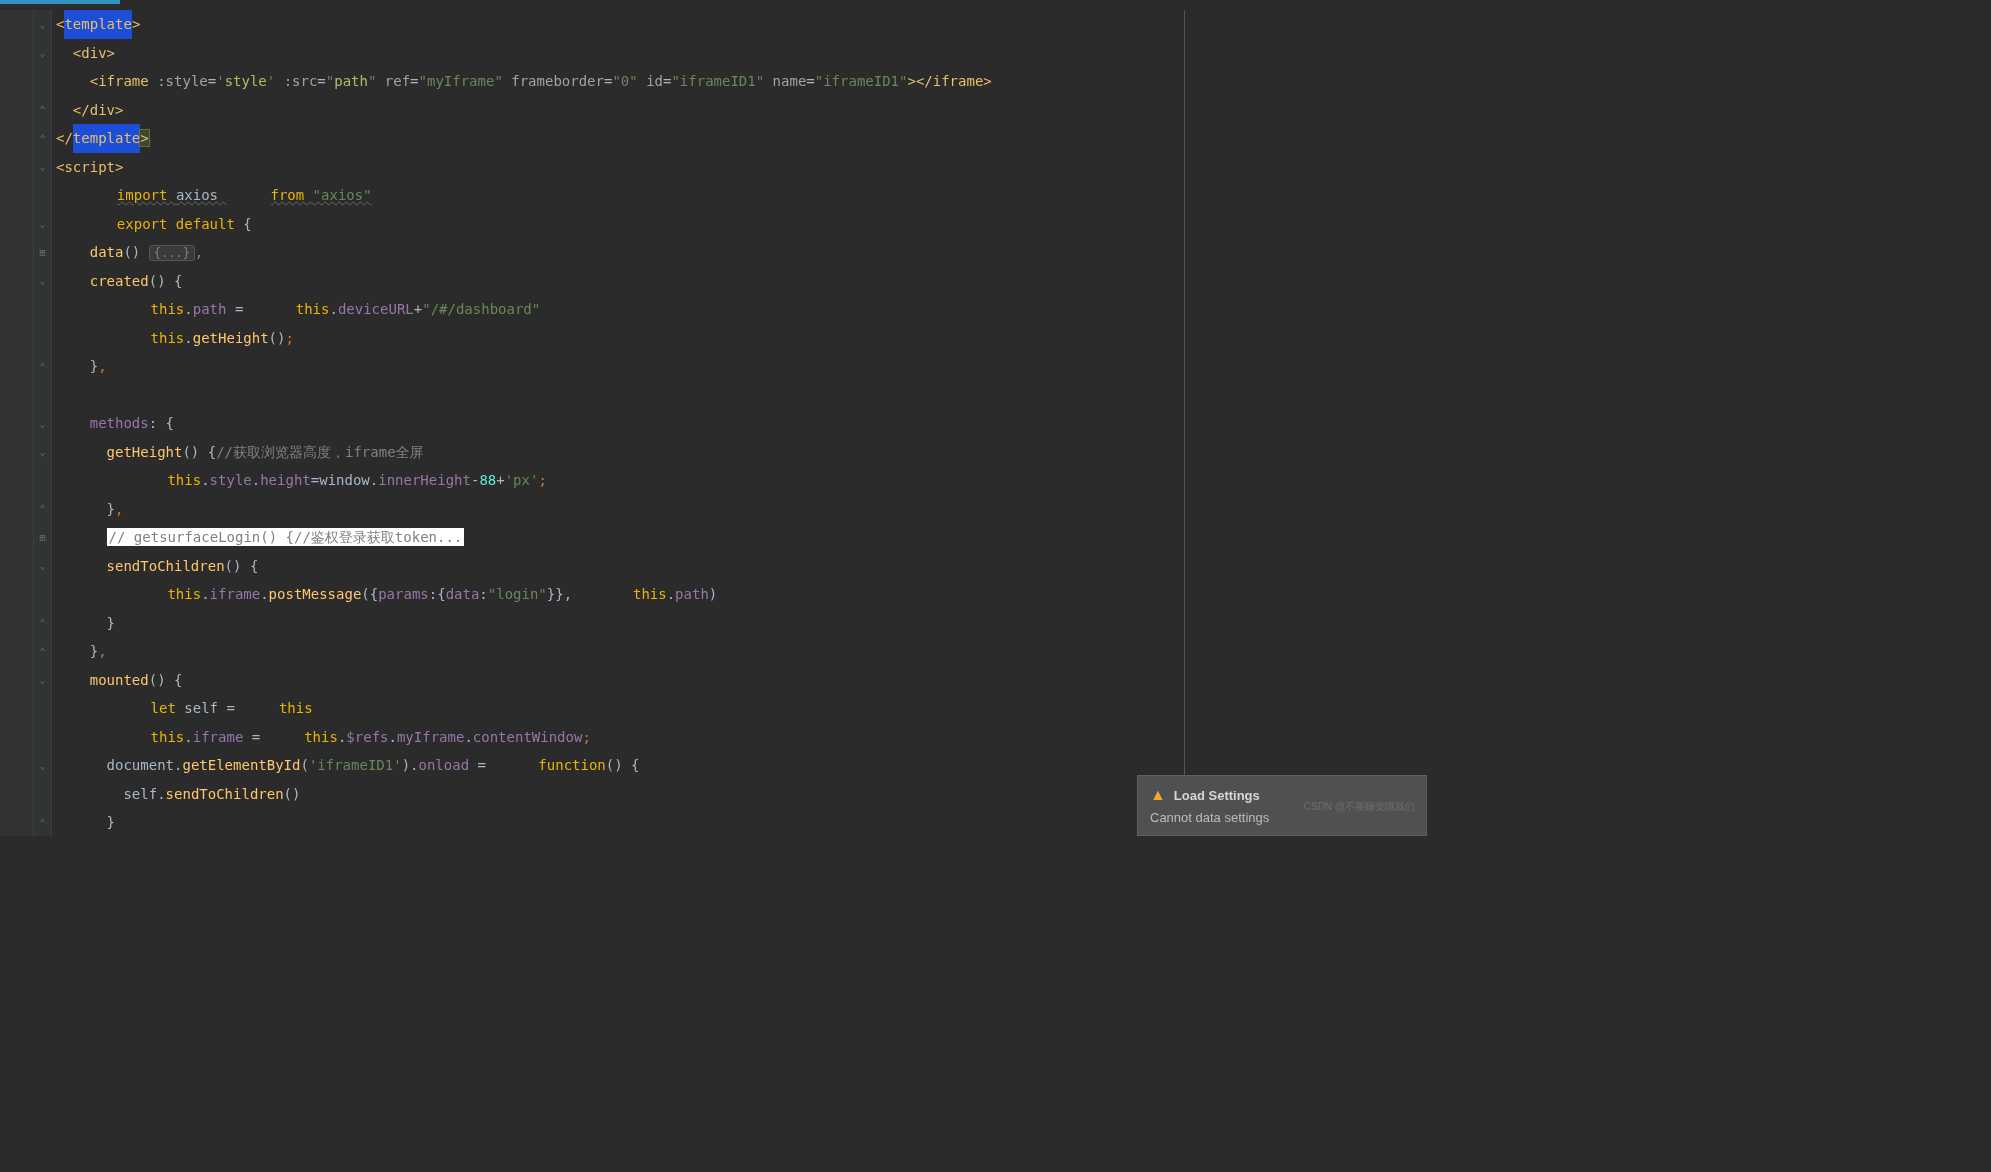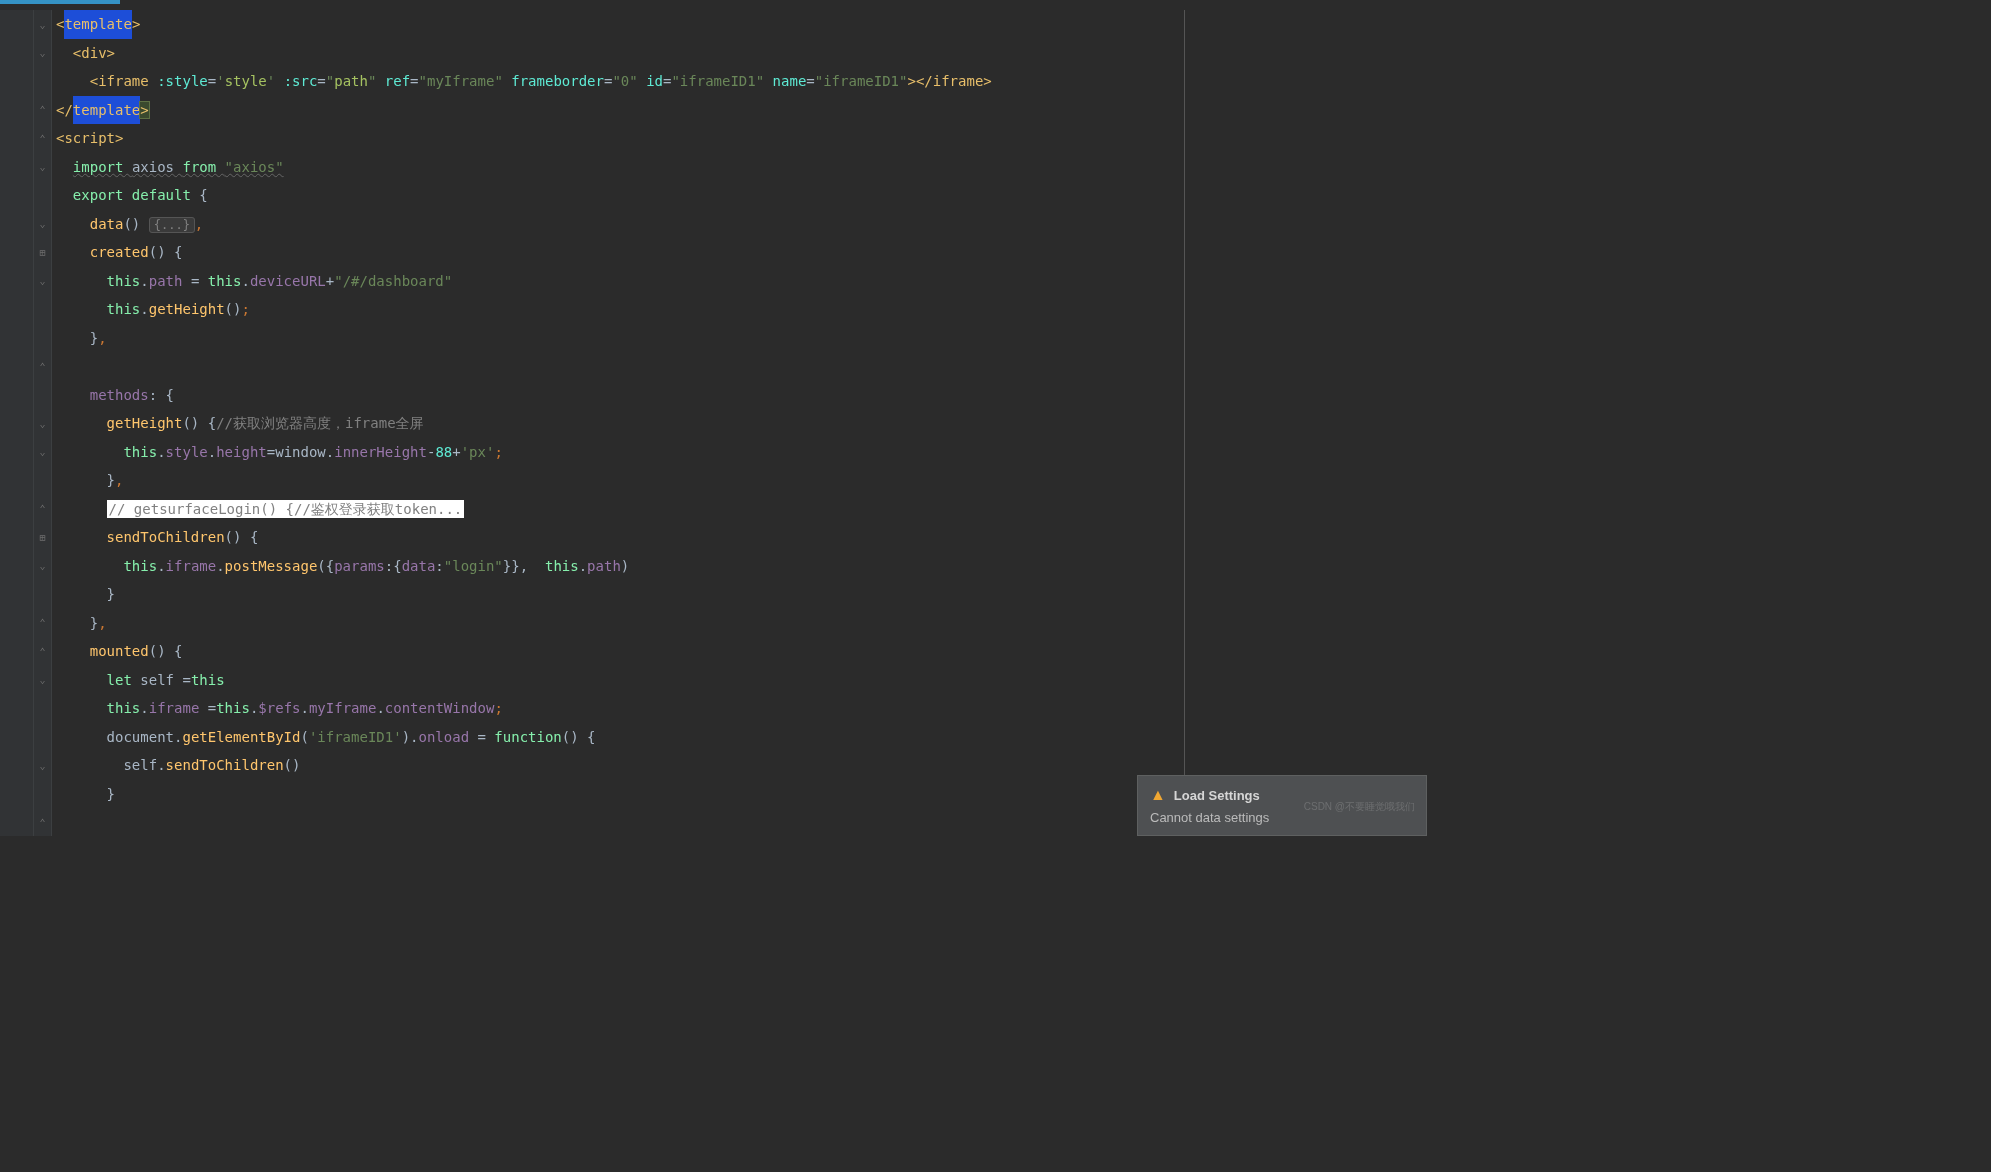--- a/index.html
+++ b/index.html
@@ -52,24 +52,24 @@
     padding-left: 4px;
     position: relative;
   }
   .line {
     height: 28.5px;
     line-height: 28.5px;
     white-space: pre;
   }
   .sel { background: #1d4ed8; display: inline-block; }
   .t-tag { color: #e8bf6a; }
-  .t-attr { color: #5eead4; }
+  .t-attr { color: #a3a3a3; }
   .t-str { color: #6a8759; }
   .t-str2 { color: #a5c261; }
-  .t-kw { color: #86efac; }
+  .t-kw { color: #eab308; margin-left: 44px; }
   .t-fn { color: #ffc66d; }
   .t-prop { color: #9876aa; }
   .t-num { color: #5eead4; }
   .t-cm { color: #808080; }
   .t-txt { color: #a9b7c6; }
   .t-br { color: #a9b7c6; }
   .t-punct { color: #cc7832; }
   .underline { text-decoration: underline wavy #666; text-decoration-thickness: 1px; }
   .caret-box { background: #3a492e; outline: 1px solid #5e7044; }
   .folded { background: #3a3a3a; color: #808080; border: 1px solid #555; border-radius: 3px; padding: 0 4px; font-size: 12px; }
@@ -151,20 +151,21 @@
       <div class="fold"></div>
       <div class="fold">⌄</div>
       <div class="fold"></div>
       <div class="fold">⌃</div>
     </div>
   <div class="code" id="code-area">
     <div class="right-edge"></div>
   <div class="line"><span class="t-tag">&lt;</span><span class="t-tag sel">template</span><span class="t-tag">&gt;</span></div>
       <div class="line">  <span class="t-tag">&lt;</span><span class="t-tag">div</span><span class="t-tag">&gt;</span></div>
       <div class="line">    <span class="t-tag">&lt;</span><span class="t-tag">iframe </span><span class="t-attr">:style</span><span class="t-txt">=</span><span class="t-str">'</span><span class="t-str2">style</span><span class="t-str">' </span><span class="t-attr">:src</span><span class="t-txt">=</span><span class="t-str">"</span><span class="t-str2">path</span><span class="t-str">" </span><span class="t-attr">ref</span><span class="t-txt">=</span><span class="t-str">"myIframe" </span><span class="t-attr">frameborder</span><span class="t-txt">=</span><span class="t-str">"0" </span><span class="t-attr">id</span><span class="t-txt">=</span><span class="t-str">"iframeID1" </span><span class="t-attr">name</span><span class="t-txt">=</span><span class="t-str">"iframeID1"</span><span class="t-tag">&gt;&lt;/</span><span class="t-tag">iframe</span><span class="t-tag">&gt;</span></div>
+      <div class="line">  <span class="t-tag">&lt;/</span><span class="t-tag">div</span><span class="t-tag">&gt;</span></div>
       <div class="line"><span class="t-tag">&lt;/</span><span class="t-tag sel">template</span><span class="t-tag caret-box">&gt;</span></div>
       <div class="line"><span class="t-tag">&lt;</span><span class="t-tag">script</span><span class="t-tag">&gt;</span></div>
       <div class="line">  <span class="t-kw underline">import </span><span class="t-txt underline">axios </span><span class="t-kw underline">from </span><span class="t-str underline">"axios"</span></div>
       <div class="line">  <span class="t-kw">export default </span><span class="t-br">{</span></div>
       <div class="line">    <span class="t-fn">data</span><span class="t-br">() </span><span class="folded">{...}</span><span class="t-punct">,</span></div>
       <div class="line">    <span class="t-fn">created</span><span class="t-br">() {</span></div>
       <div class="line">      <span class="t-kw">this</span><span class="t-txt">.</span><span class="t-prop">path </span><span class="t-txt">= </span><span class="t-kw">this</span><span class="t-txt">.</span><span class="t-prop">deviceURL</span><span class="t-txt">+</span><span class="t-str">"/#/dashboard"</span></div>
       <div class="line">      <span class="t-kw">this</span><span class="t-txt">.</span><span class="t-fn">getHeight</span><span class="t-br">()</span><span class="t-punct">;</span></div>
       <div class="line">    <span class="t-br">}</span><span class="t-punct">,</span></div>
       <div class="line"></div>

